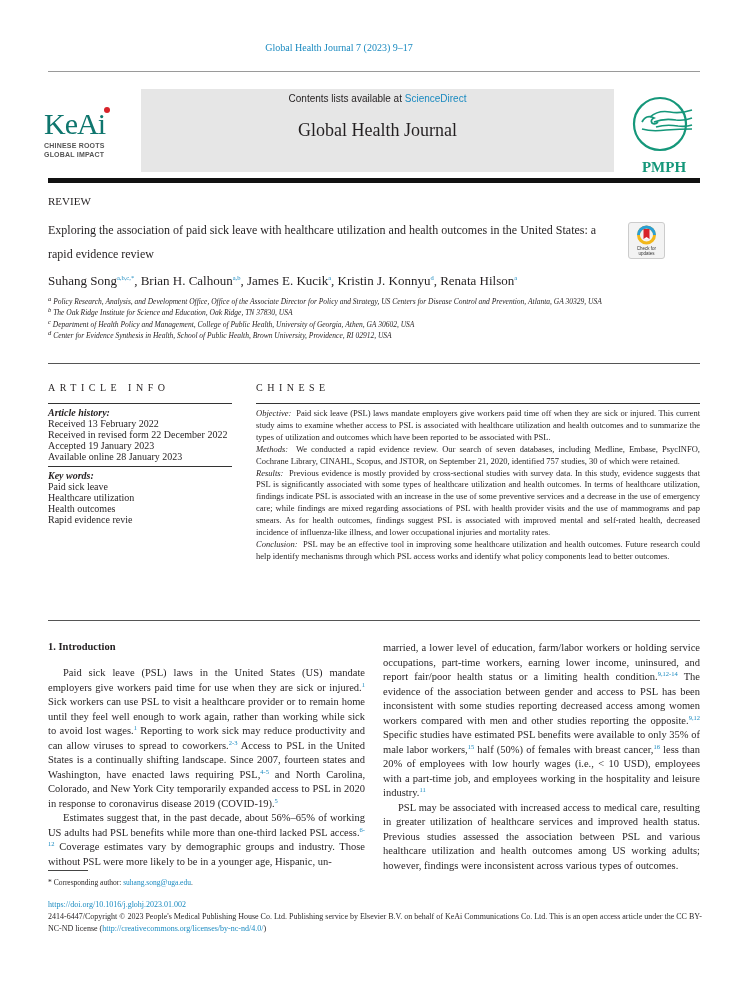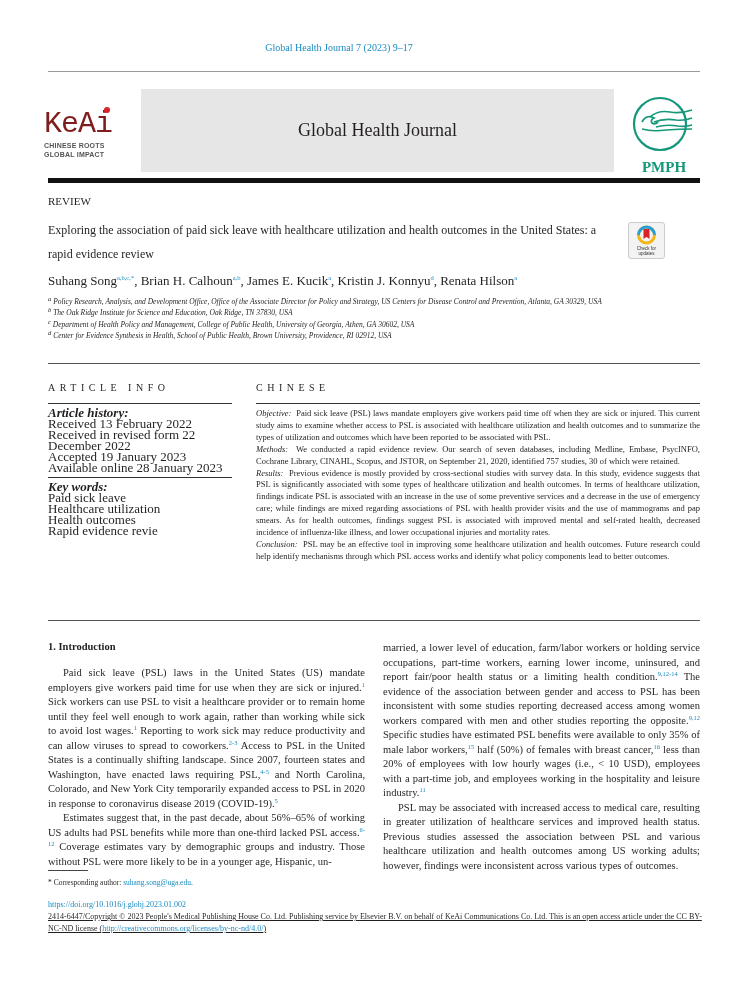--- a/index.html
+++ b/index.html
@@ -7,72 +7,75 @@
          font-family:"Liberation Serif", "DejaVu Serif", serif; color:#231f20; }
   .abs { position:absolute; }
   a, .link { color:#1a8ac0; text-decoration:none; }
   .sup { font-size:6.5px; vertical-align:super; line-height:0; }
   .sup-link { color:#1a8ac0; }
 
   #running-head { left:0; width:678px; top:42px; text-align:center;
                   font-size:10px; color:#2b8bbf; }
   #rule-top { left:48px; width:652px; top:71px; height:1px; background:#9a9a9a; }
   #keai-logo { left:44px; top:110px; width:80px; }
-  #keai-word { font-family:Liberation Mono, monospace; font-size:30px; color:#7f1d1d; letter-spacing:-1px; line-height:28px; position:relative; }
+  #keai-word { font-family:Liberation Serif, serif; font-size:30px; color:#0f766e; letter-spacing:-1px; line-height:28px; position:relative; }
   #keai-dot { position:absolute; left:60px; top:-3px; width:6px; height:6px; border-radius:50%; background:#d8232a; }
   #keai-tag { font-family:"Liberation Sans", sans-serif; font-size:7px; color:#555; line-height:9px; margin-top:3px; font-weight:bold; letter-spacing:0.2px; }
   #masthead { left:141px; top:89px; width:473px; height:83px; background:#e6e6e6; }
   #contents-line { top:4px; width:100%; text-align:center; font-family:"Liberation Sans", sans-serif; font-size:10px; }
   #journal-name { top:31px; width:100%; text-align:center; font-size:18px; }
   #homepage-line { top:69px; width:100%; text-align:center; font-family:"Liberation Sans", sans-serif; font-size:10px; }
   #pmph-logo { left:628px; top:92px; width:72px; height:84px; }
   #rule-thick { left:48px; width:652px; top:178px; height:5px; background:#111; }
 
   #section-label { left:48px; top:195px; font-size:11px; }
   #title { left:48px; top:218px; width:570px; font-size:12px; line-height:24px; }
   #crossmark { left:628px; top:222px; width:35px; height:35px; border:1px solid #ccc; border-radius:3px; background:#f3f3f3; }
   #authors { left:48px; top:273px; font-size:13px; }
   #affils { left:48px; top:296px; width:640px; font-size:7.5px; font-style:italic; line-height:11.4px; }
 
   #rule-mid { left:48px; width:652px; top:363px; height:1px; background:#555; }
   .spaced-head { font-size:10px; letter-spacing:4.5px; }
   #ai-head { left:48px; top:382px; }
   #abs-head { left:256px; top:382px; }
-  #ai-col { left:48px; top:403px; width:184px; font-size:13px; line-height:11px; }
+  #ai-col { left:48px; top:403px; width:184px; font-size:10px; line-height:11px; }
   .thin-rule { height:1px; background:#333; }
   #abs-col { left:256px; top:403px; width:444px; font-size:8.5px; line-height:11.9px; text-align:justify; }
   #rule-low { left:48px; width:652px; top:620px; height:1px; background:#555; }
 
   #intro-head { left:48px; top:641px; font-size:10.5px; font-weight:bold; }
   .col-text { font-size:10.5px; line-height:14.5px; text-align:justify; }
   #left-col { left:48px; top:666px; width:317px; }
   #right-col { left:383px; top:641px; width:317px; }
   .indent { text-indent:15px; }
   #fn-rule { left:48px; width:40px; top:870px; height:1px; background:#444; }
   #footnote { left:48px; top:878px; font-size:7.5px; }
   #doi { left:48px; top:900px; font-size:8px; }
-  #copyright { left:48px; top:911px; width:660px; font-size:8px; line-height:12px;text-decoration:underline; }
+  #copyright { left:48px; top:911px; width:660px; font-size:8px; line-height:12px; }
 </style>
 </head>
 <body>
 
 <div id="running-head" class="abs">
   <span class="link">Global Health Journal 7 (2023) 9–17</span>
 </div>
 <div id="rule-top" class="abs"></div>
 
 <div id="keai-logo" class="abs">
   <div id="keai-word"><span>KeAi</span><span id="keai-dot"></span></div>
   <div id="keai-tag">
     <div>CHINESE ROOTS</div>
     <div>GLOBAL IMPACT</div>
   </div>
 </div>
 
 <div id="masthead" class="abs">
+  <div id="contents-line" class="abs">
+    <span>Contents lists available at </span><span class="link">ScienceDirect</span>
+  </div>
   <div id="journal-name" class="abs">Global Health Journal</div>
 </div>
 
 <div id="pmph-logo" class="abs">
   <svg width="72" height="84" viewBox="0 0 72 84">
     <circle cx="32" cy="32" r="26" fill="none" stroke="#15977a" stroke-width="2.2"></circle>
     <path d="M14 30 q4 -8 12 -4 q-4 2 -2 5 q3 2 6 -1" fill="none" stroke="#15977a" stroke-width="1.8"></path>
     <path d="M22 25 q8 -7 20 -5 q10 2 22 -2" fill="none" stroke="#15977a" stroke-width="1.6"></path>
     <path d="M26 30 q10 -4 22 -2 q8 1 16 -2" fill="none" stroke="#15977a" stroke-width="1.6"></path>
     <path d="M28 35 q10 -3 22 -1 q8 1 14 -1" fill="none" stroke="#15977a" stroke-width="1.6"></path>

